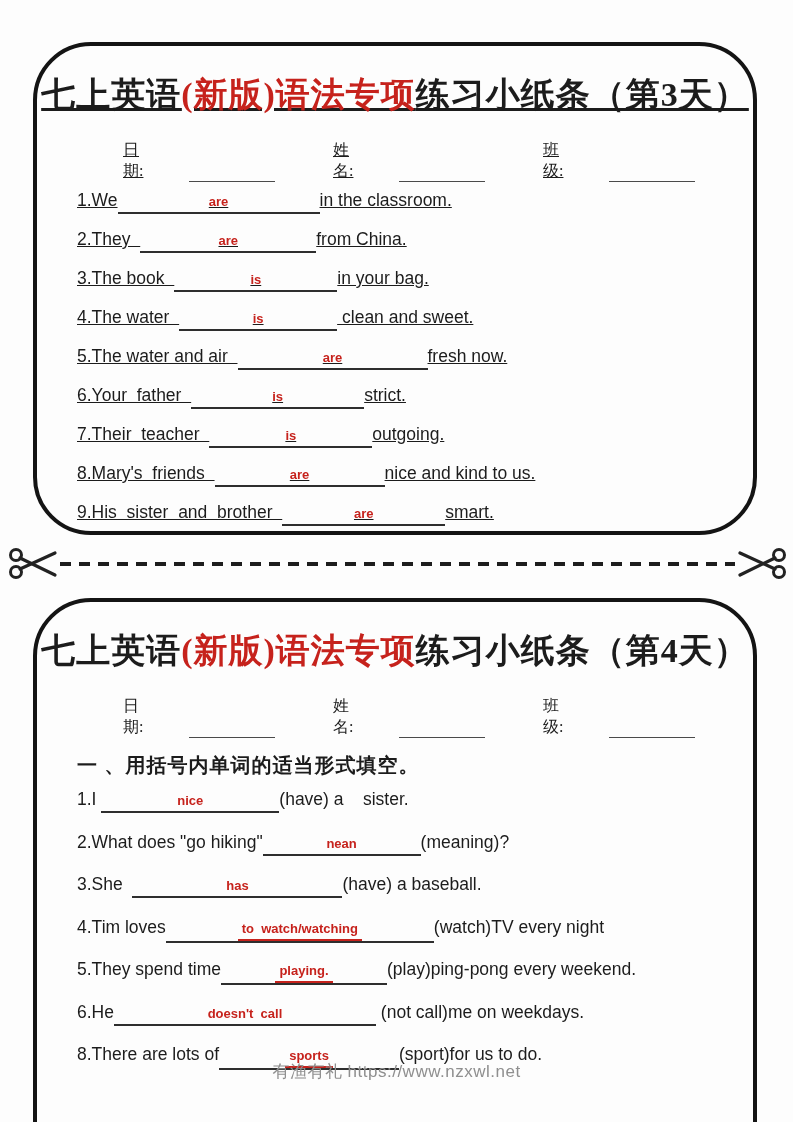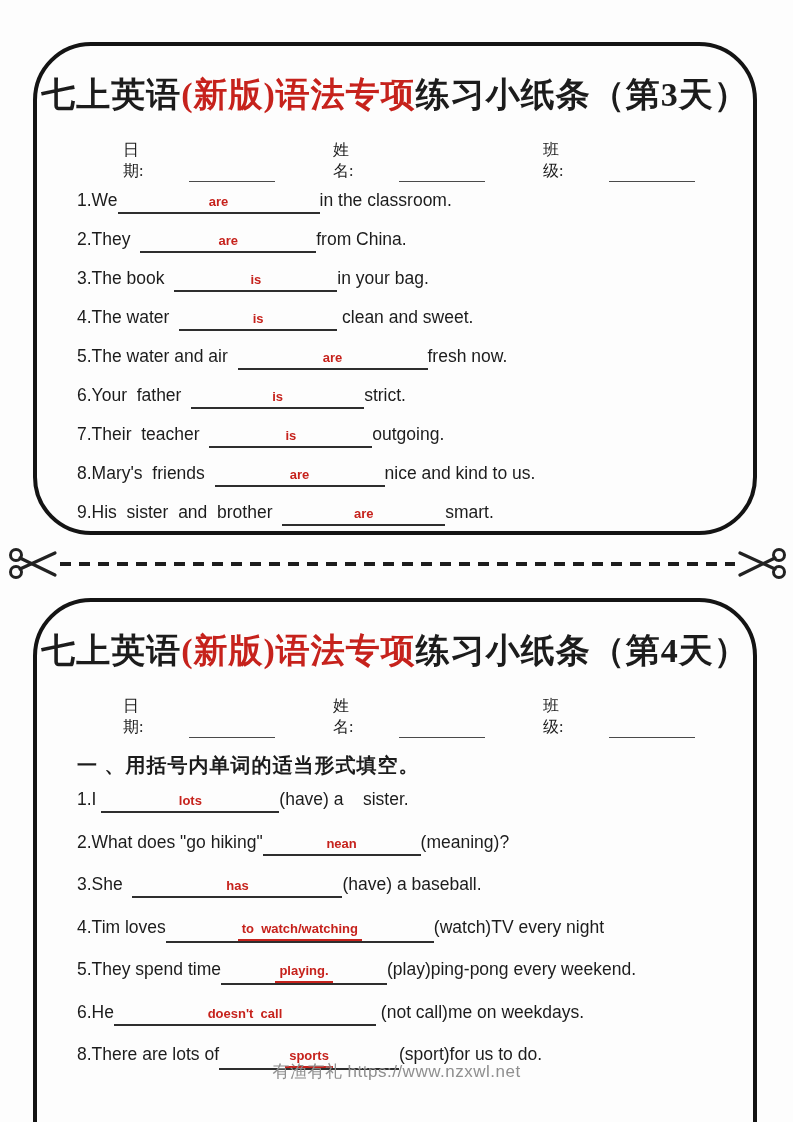--- a/index.html
+++ b/index.html
@@ -5,21 +5,21 @@
   html,body{margin:0;padding:0;}
   body{
     width:793px;height:1122px;position:relative;background:#fdfdfd;
     font-family:"Liberation Sans","DejaVu Sans",sans-serif;color:#1c1c1c;
     overflow:hidden;
   }
   .card{
     position:absolute;left:33px;width:724px;box-sizing:border-box;
     border:4px solid #141414;border-radius:58px;background:transparent;
   }
-  #card1{top:42px;height:493px;}
+  #card1{top:42px;height:493px;text-decoration:underline;}
   #card2{top:598px;height:604px;}
   .card-title{
     text-align:center;margin-top:26px;font-size:34px;font-weight:bold;
     font-family:"Liberation Serif","DejaVu Serif",serif;letter-spacing:1px;
     white-space:nowrap;
   }
   .t-red{color:var(--accent-red,#c6221c);}
   .fields-row{
     display:flex;margin:22px 0 0 86px;align-items:flex-end;
     font-family:"Liberation Serif","DejaVu Serif",serif;font-size:16px;
@@ -181,21 +181,21 @@
     <div class="field-group">
       <span>班级:</span>
       <span class="field-line"></span>
     </div>
   </div>
   <div class="section-heading">一 、用括号内单词的适当形式填空。</div>
   <div class="q-list">
     <div class="q-row">
       <span class="q-prefix">1.I </span>
       <span class="blank" style="width:178px">
-          <span class="answer">lots</span>
+          <span class="answer">nice</span>
         </span>
       <span class="q-suffix">(have) a    sister.</span>
     </div>
     <div class="q-row">
       <span class="q-prefix">2.What does "go hiking"</span>
       <span class="blank" style="width:158px">
           <span class="answer">nean</span>
         </span>
       <span class="q-suffix">(meaning)?</span>
     </div>

